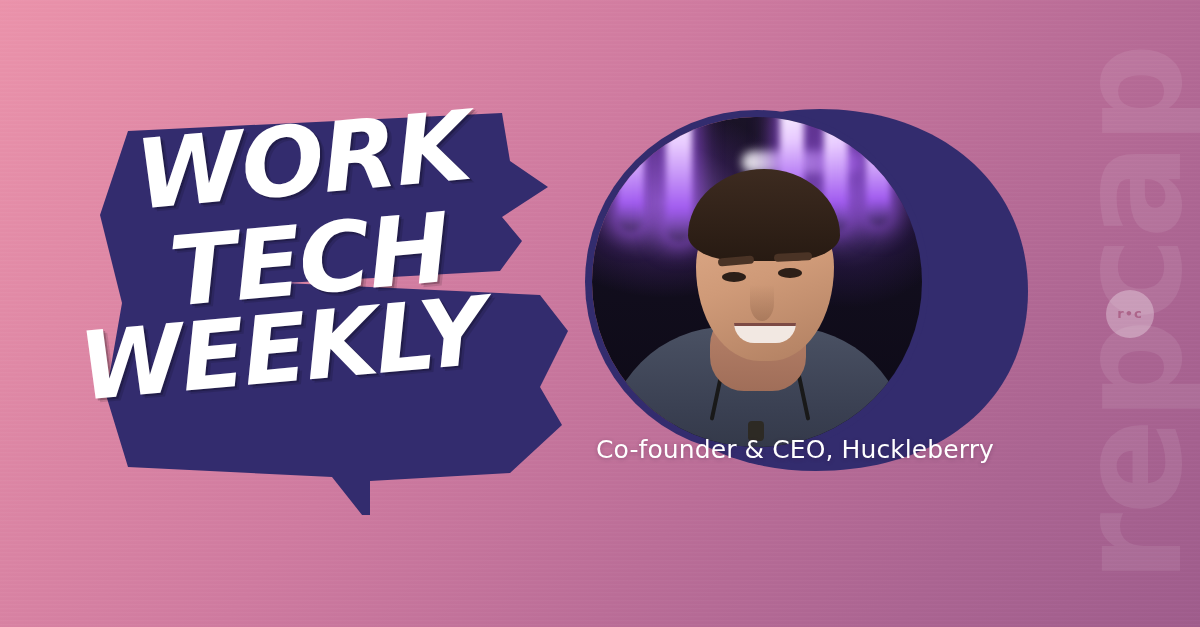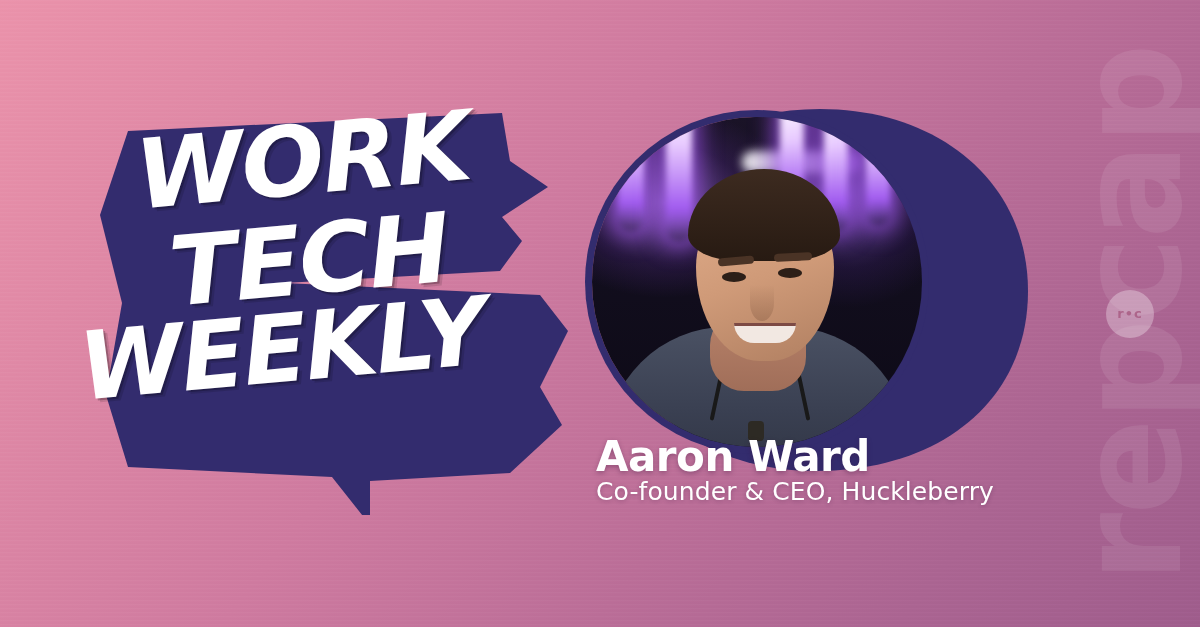--- a/index.html
+++ b/index.html
@@ -305,17 +305,16 @@
         <div class="brow" id="brow-r"></div>
         <div class="eye" id="eye-l"></div>
         <div class="eye" id="eye-r"></div>
         <div id="nose"></div>
         <div id="mouth"></div>
       </div>
     </div>
   </div>
 
   <div id="caption">
-    <div id="speaker-name">Aaron Ward</div>
     <div id="speaker-role">Co-founder &amp; CEO, Huckleberry</div>
   </div>
 
 </div>
 
 </body></html>

